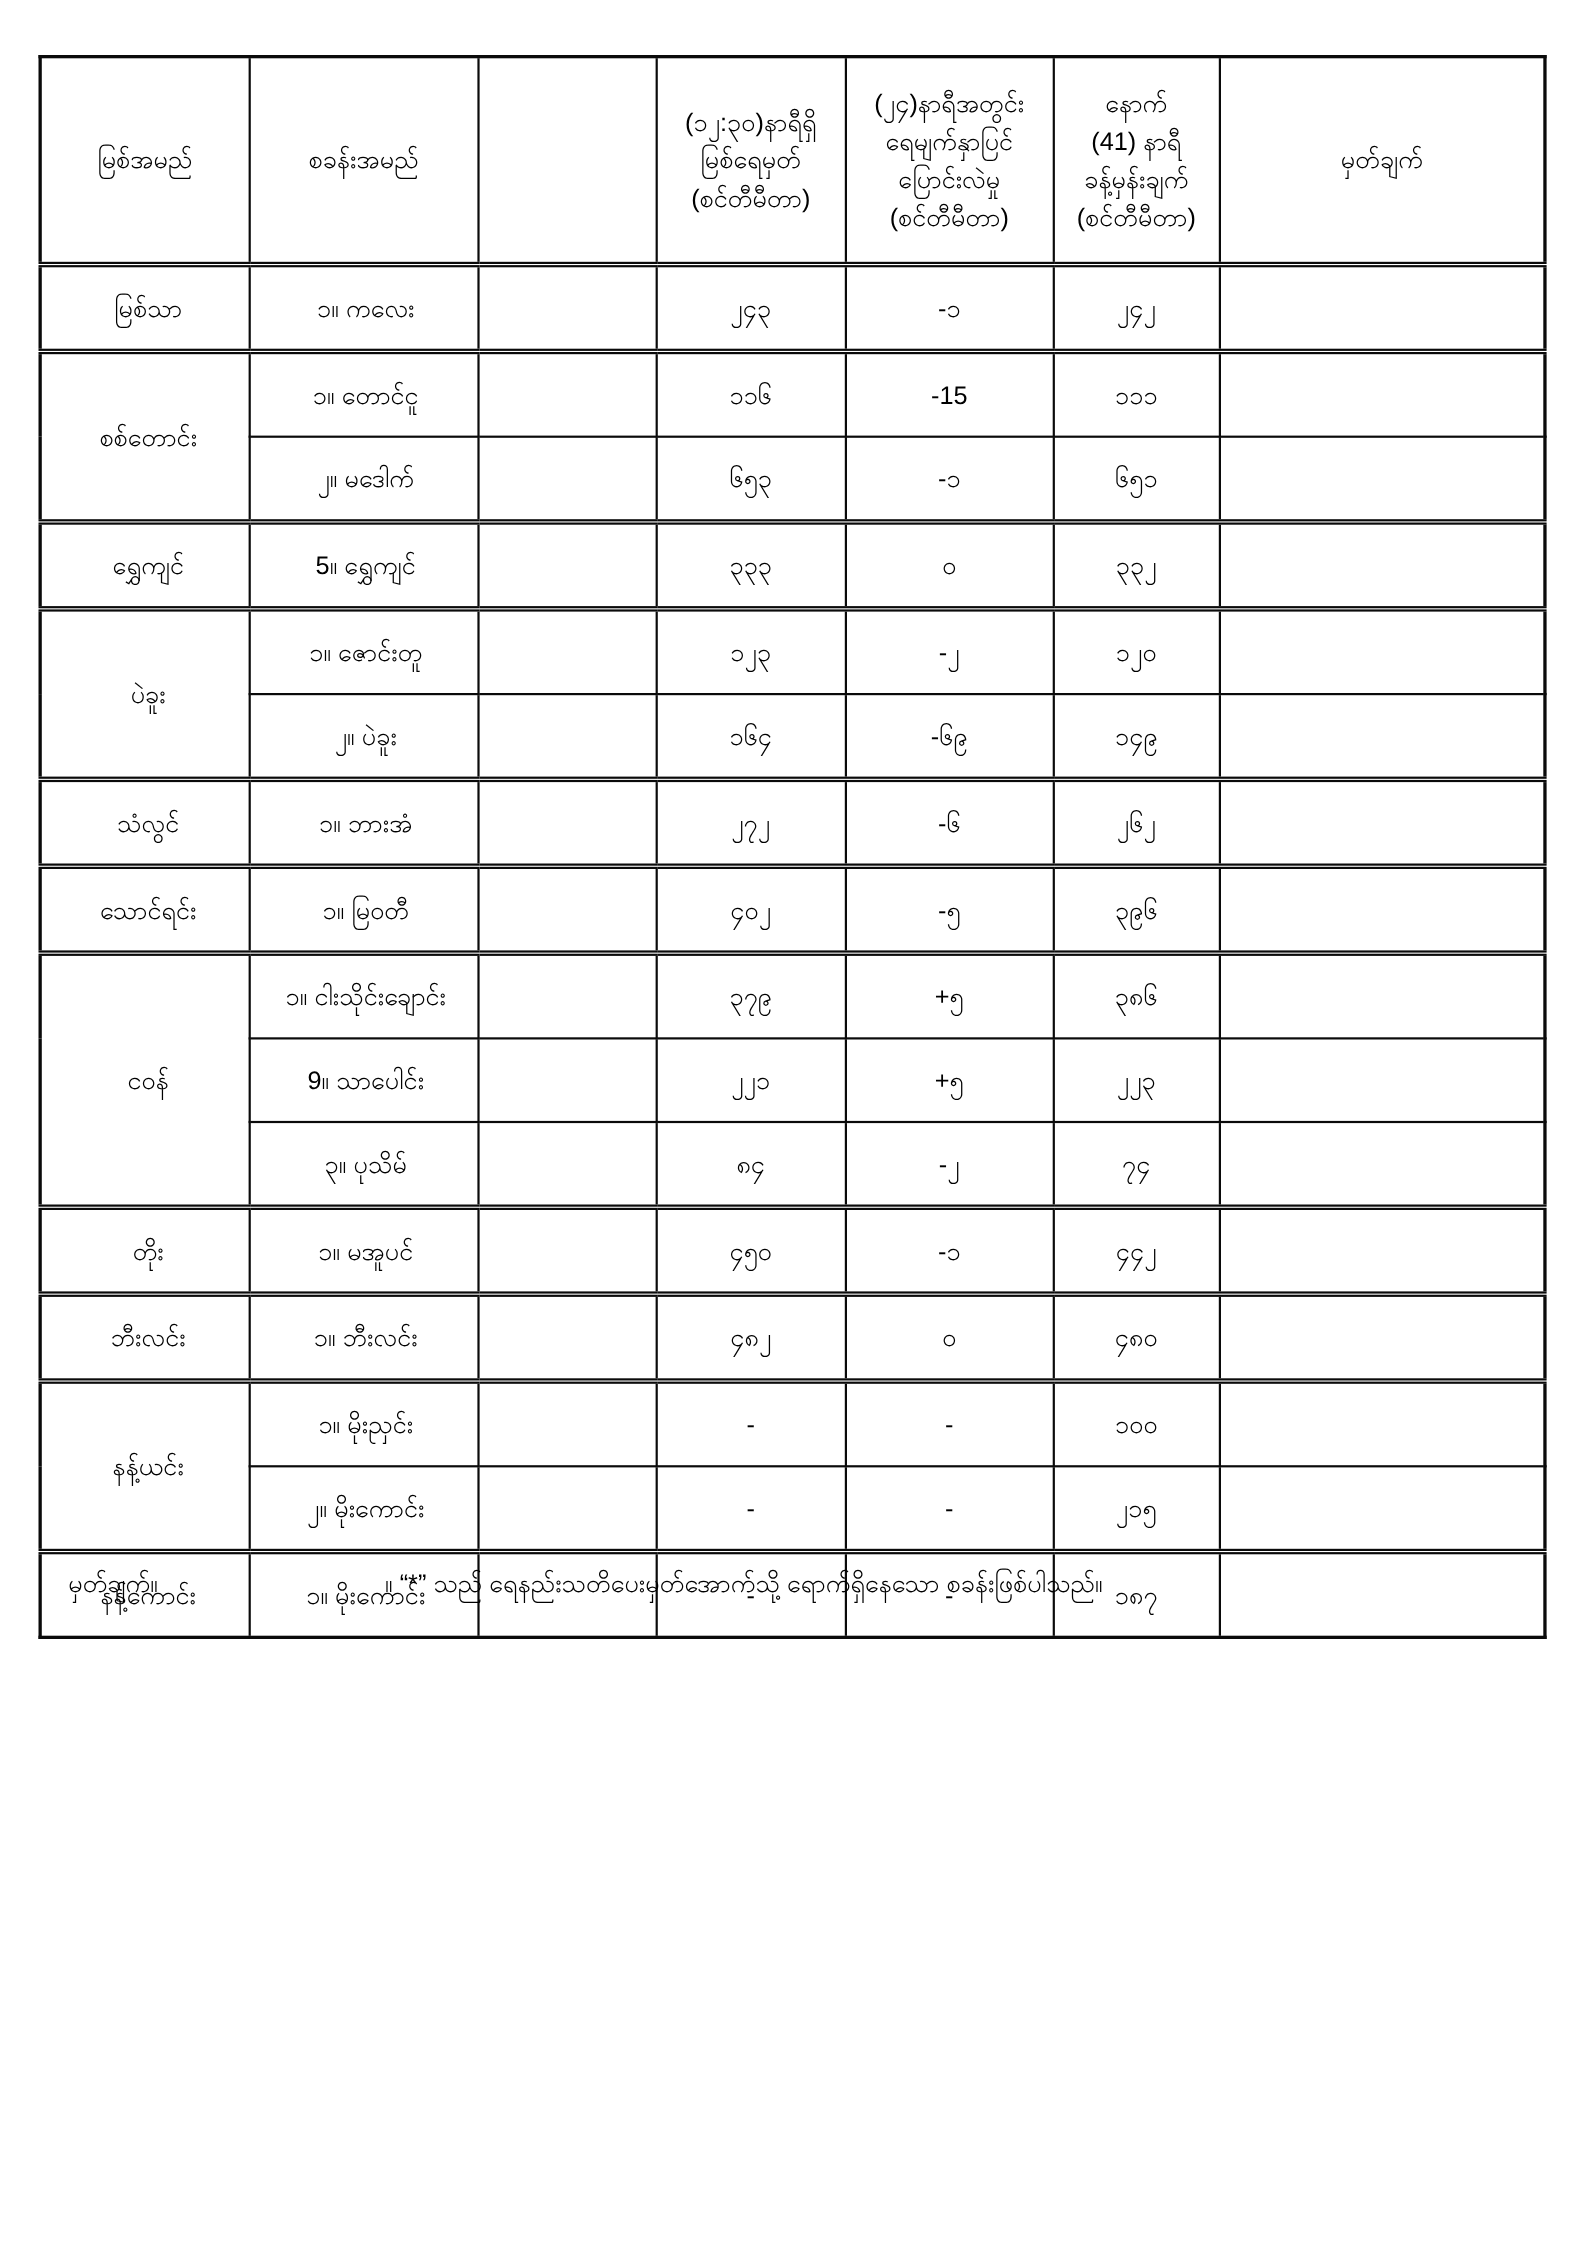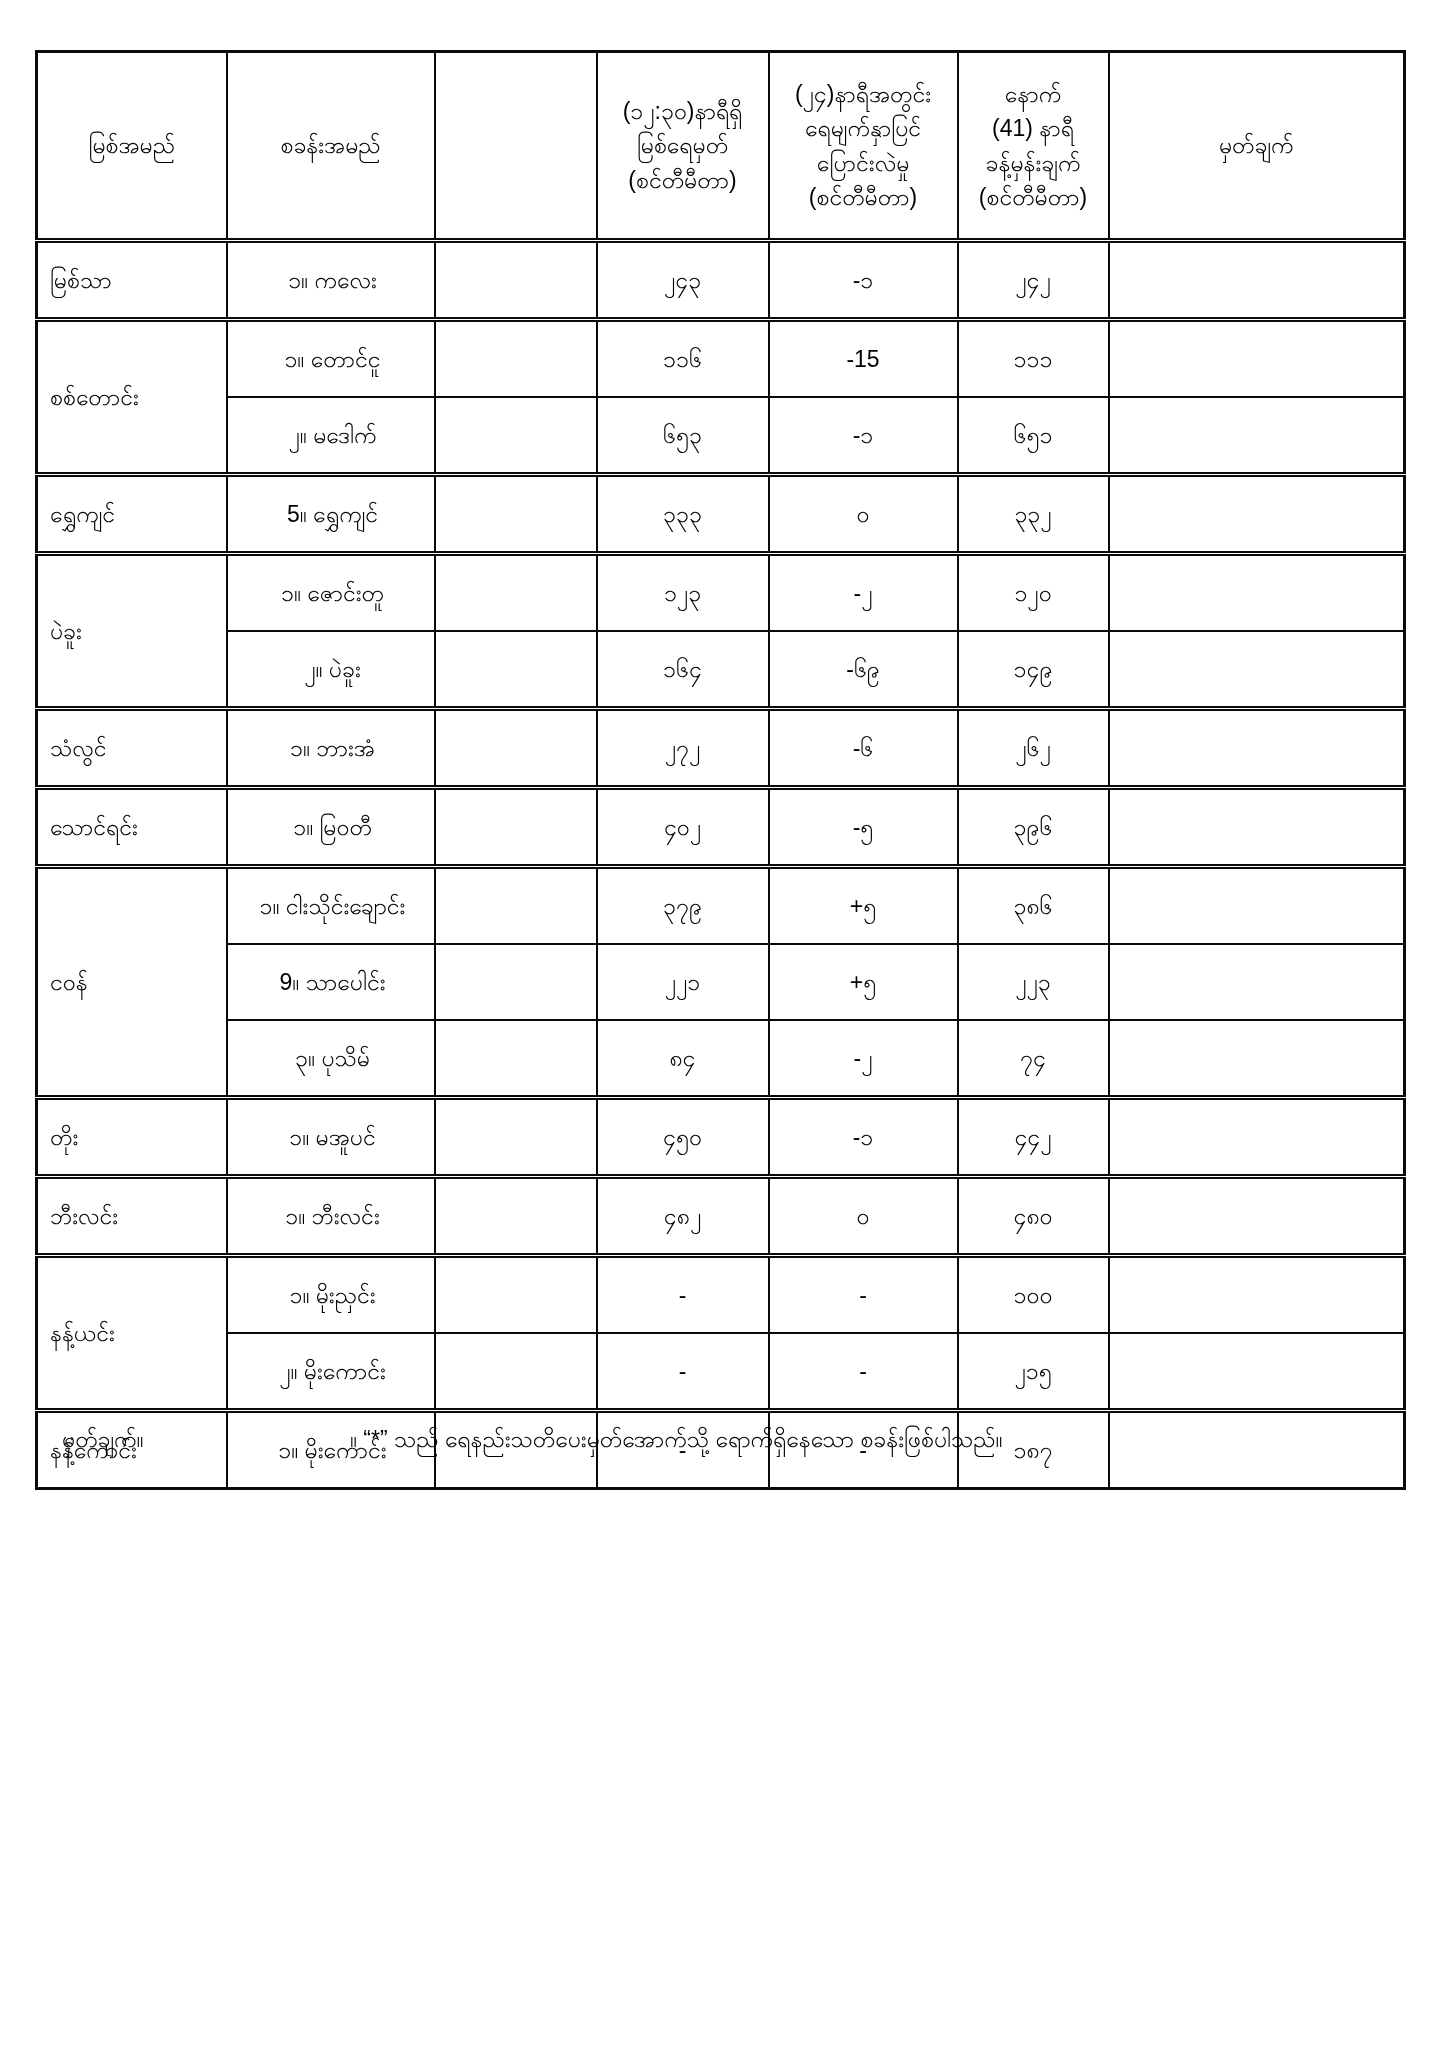--- a/index.html
+++ b/index.html
@@ -36,21 +36,21 @@
     text-align: center;
     vertical-align: middle;
     white-space: pre-line;
     border-bottom: 5px double #0a0a0a;
   }
   .doc-table tbody td {
     height: 70px;
     vertical-align: middle;
   }
   .doc-table { border: 3px solid #0a0a0a; }
-  td.river-cell   { text-align: left; padding-left: 12px; margin-left: 28px; }
+  td.river-cell   { text-align: center; padding-left: 12px; margin-left: 28px; }
   td.station-cell { text-align: center; padding-left: 10px; }
   td.num-cell     { text-align: center; }
   tr.group-start td { border-top: 5px double #0a0a0a; }
   .footnote {
     position: absolute;
     top: 1424px;
     left: 0;
     width: 1449px;
     height: 40px;
     font-size: 23px;

